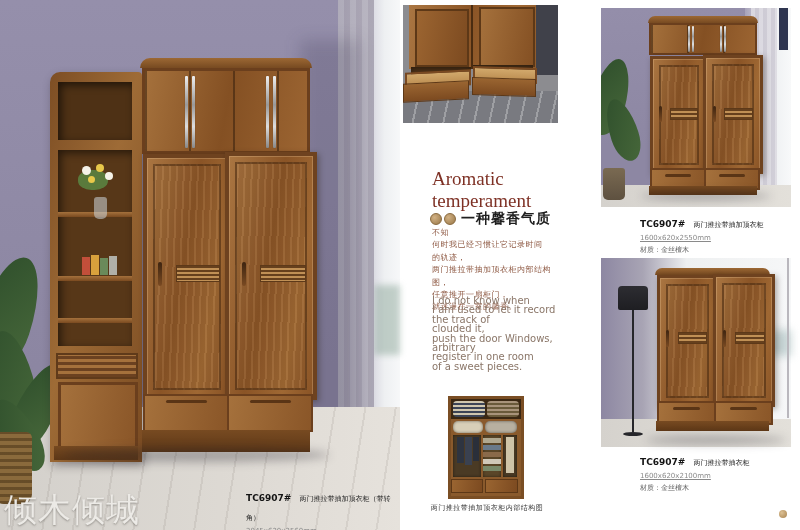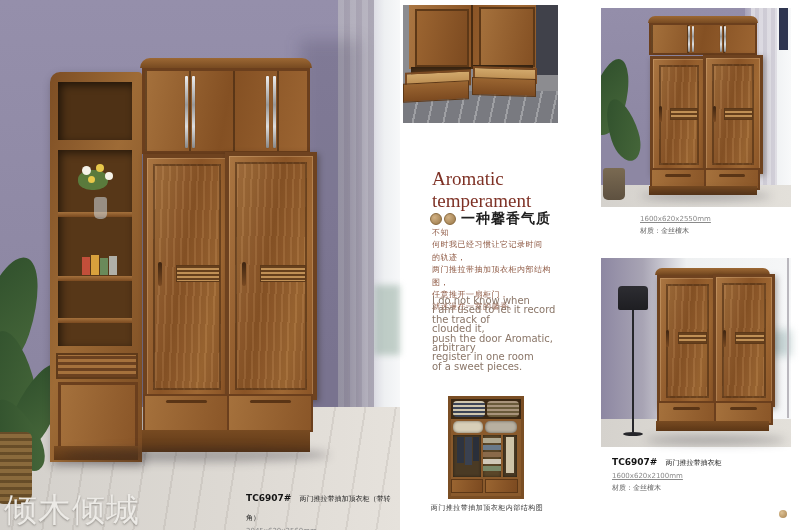--- a/index.html
+++ b/index.html
@@ -229,21 +229,21 @@
     <div class="cn-line">的轨迹，</div>
     <div class="cn-line">两门推拉带抽加顶衣柜内部结构图，</div>
     <div class="cn-line">任意推开一扇柜门，</div>
     <div class="cn-line">就迷漫在一室的馨香。</div>
   </div>
 
   <div class="abs" style="left:432px;top:296px;width:135px;">
     <div class="en-line">I do not know when</div>
     <div class="en-line">I am used to let it record the track of</div>
     <div class="en-line">clouded it,</div>
-    <div class="en-line">push the door Aromatic, arbitrary</div>
+    <div class="en-line">push the door Windows, arbitrary</div>
     <div class="en-line">register in one room</div>
     <div class="en-line">of a sweet pieces.</div>
   </div>
 
   <div class="abs int-ward">
     <div class="abs int-top">
       <div class="pillow" style="background:repeating-linear-gradient(0deg,#3c4456 0 2px,#cfc6ae 2px 4px);"></div>
       <div class="pillow" style="background:repeating-linear-gradient(0deg,#6a5a3a 0 2px,#a8937a 2px 4px);"></div>
     </div>
     <div class="abs int-cell" style="left:2px;top:22px;width:30px;height:12px;background:#d8cfb8;border-radius:5px;"></div>
@@ -291,20 +291,24 @@
       <div class="abs handle-slot" style="left:65px;top:90px;height:16px;width:3px;"></div>
       <div class="abs louver" style="left:76px;top:92px;width:27px;height:10px;"></div>
       <div class="abs drawer" style="left:2px;top:152px;width:52px;height:18px;"></div>
       <div class="abs drawer" style="left:56px;top:152px;width:52px;height:18px;"></div>
       <div class="abs plinth" style="left:1px;top:170px;width:108px;height:9px;"></div>
     </div>
     <div class="abs floor-shadow" style="left:40px;top:184px;width:130px;height:8px;"></div>
   </div>
 
   <div class="abs caption" style="left:640px;top:212px;width:150px;">
+    <div>
+      <span class="model">TC6907#</span>
+      <span class="name">两门推拉带抽加顶衣柜</span>
+    </div>
     <div class="dims">1600x620x2550mm</div>
     <div class="material">材质：金丝檀木</div>
   </div>
 
   <div class="abs rp2">
     <div class="abs rp2-hills"></div>
     <div class="abs rp2-frame"></div>
     <div class="abs rp-floor" style="height:28px;"></div>
 
     <div class="abs lamp-shade" style="left:17px;top:28px;width:30px;height:24px;"></div>
@@ -319,21 +323,21 @@
       <div class="abs door" style="left:58px;top:6px;width:56px;height:127px;border-width:3px;"></div>
       <div class="abs handle-slot" style="left:68px;top:62px;height:17px;width:3px;"></div>
       <div class="abs louver" style="left:80px;top:64px;width:28px;height:10px;"></div>
       <div class="abs drawer" style="left:2px;top:133px;width:55px;height:20px;"></div>
       <div class="abs drawer" style="left:59px;top:133px;width:55px;height:20px;"></div>
       <div class="abs plinth" style="left:1px;top:153px;width:113px;height:10px;"></div>
     </div>
     <div class="abs floor-shadow" style="left:45px;top:178px;width:140px;height:8px;"></div>
   </div>
 
-  <div class="abs caption" style="left:612px;top:450px;width:150px;">
+  <div class="abs caption" style="left:640px;top:450px;width:150px;">
     <div>
       <span class="model">TC6907#</span>
       <span class="name">两门推拉带抽衣柜</span>
     </div>
     <div class="dims">1600x620x2100mm</div>
     <div class="material">材质：金丝檀木</div>
   </div>
 
   <div class="abs page-badge"></div>
 

